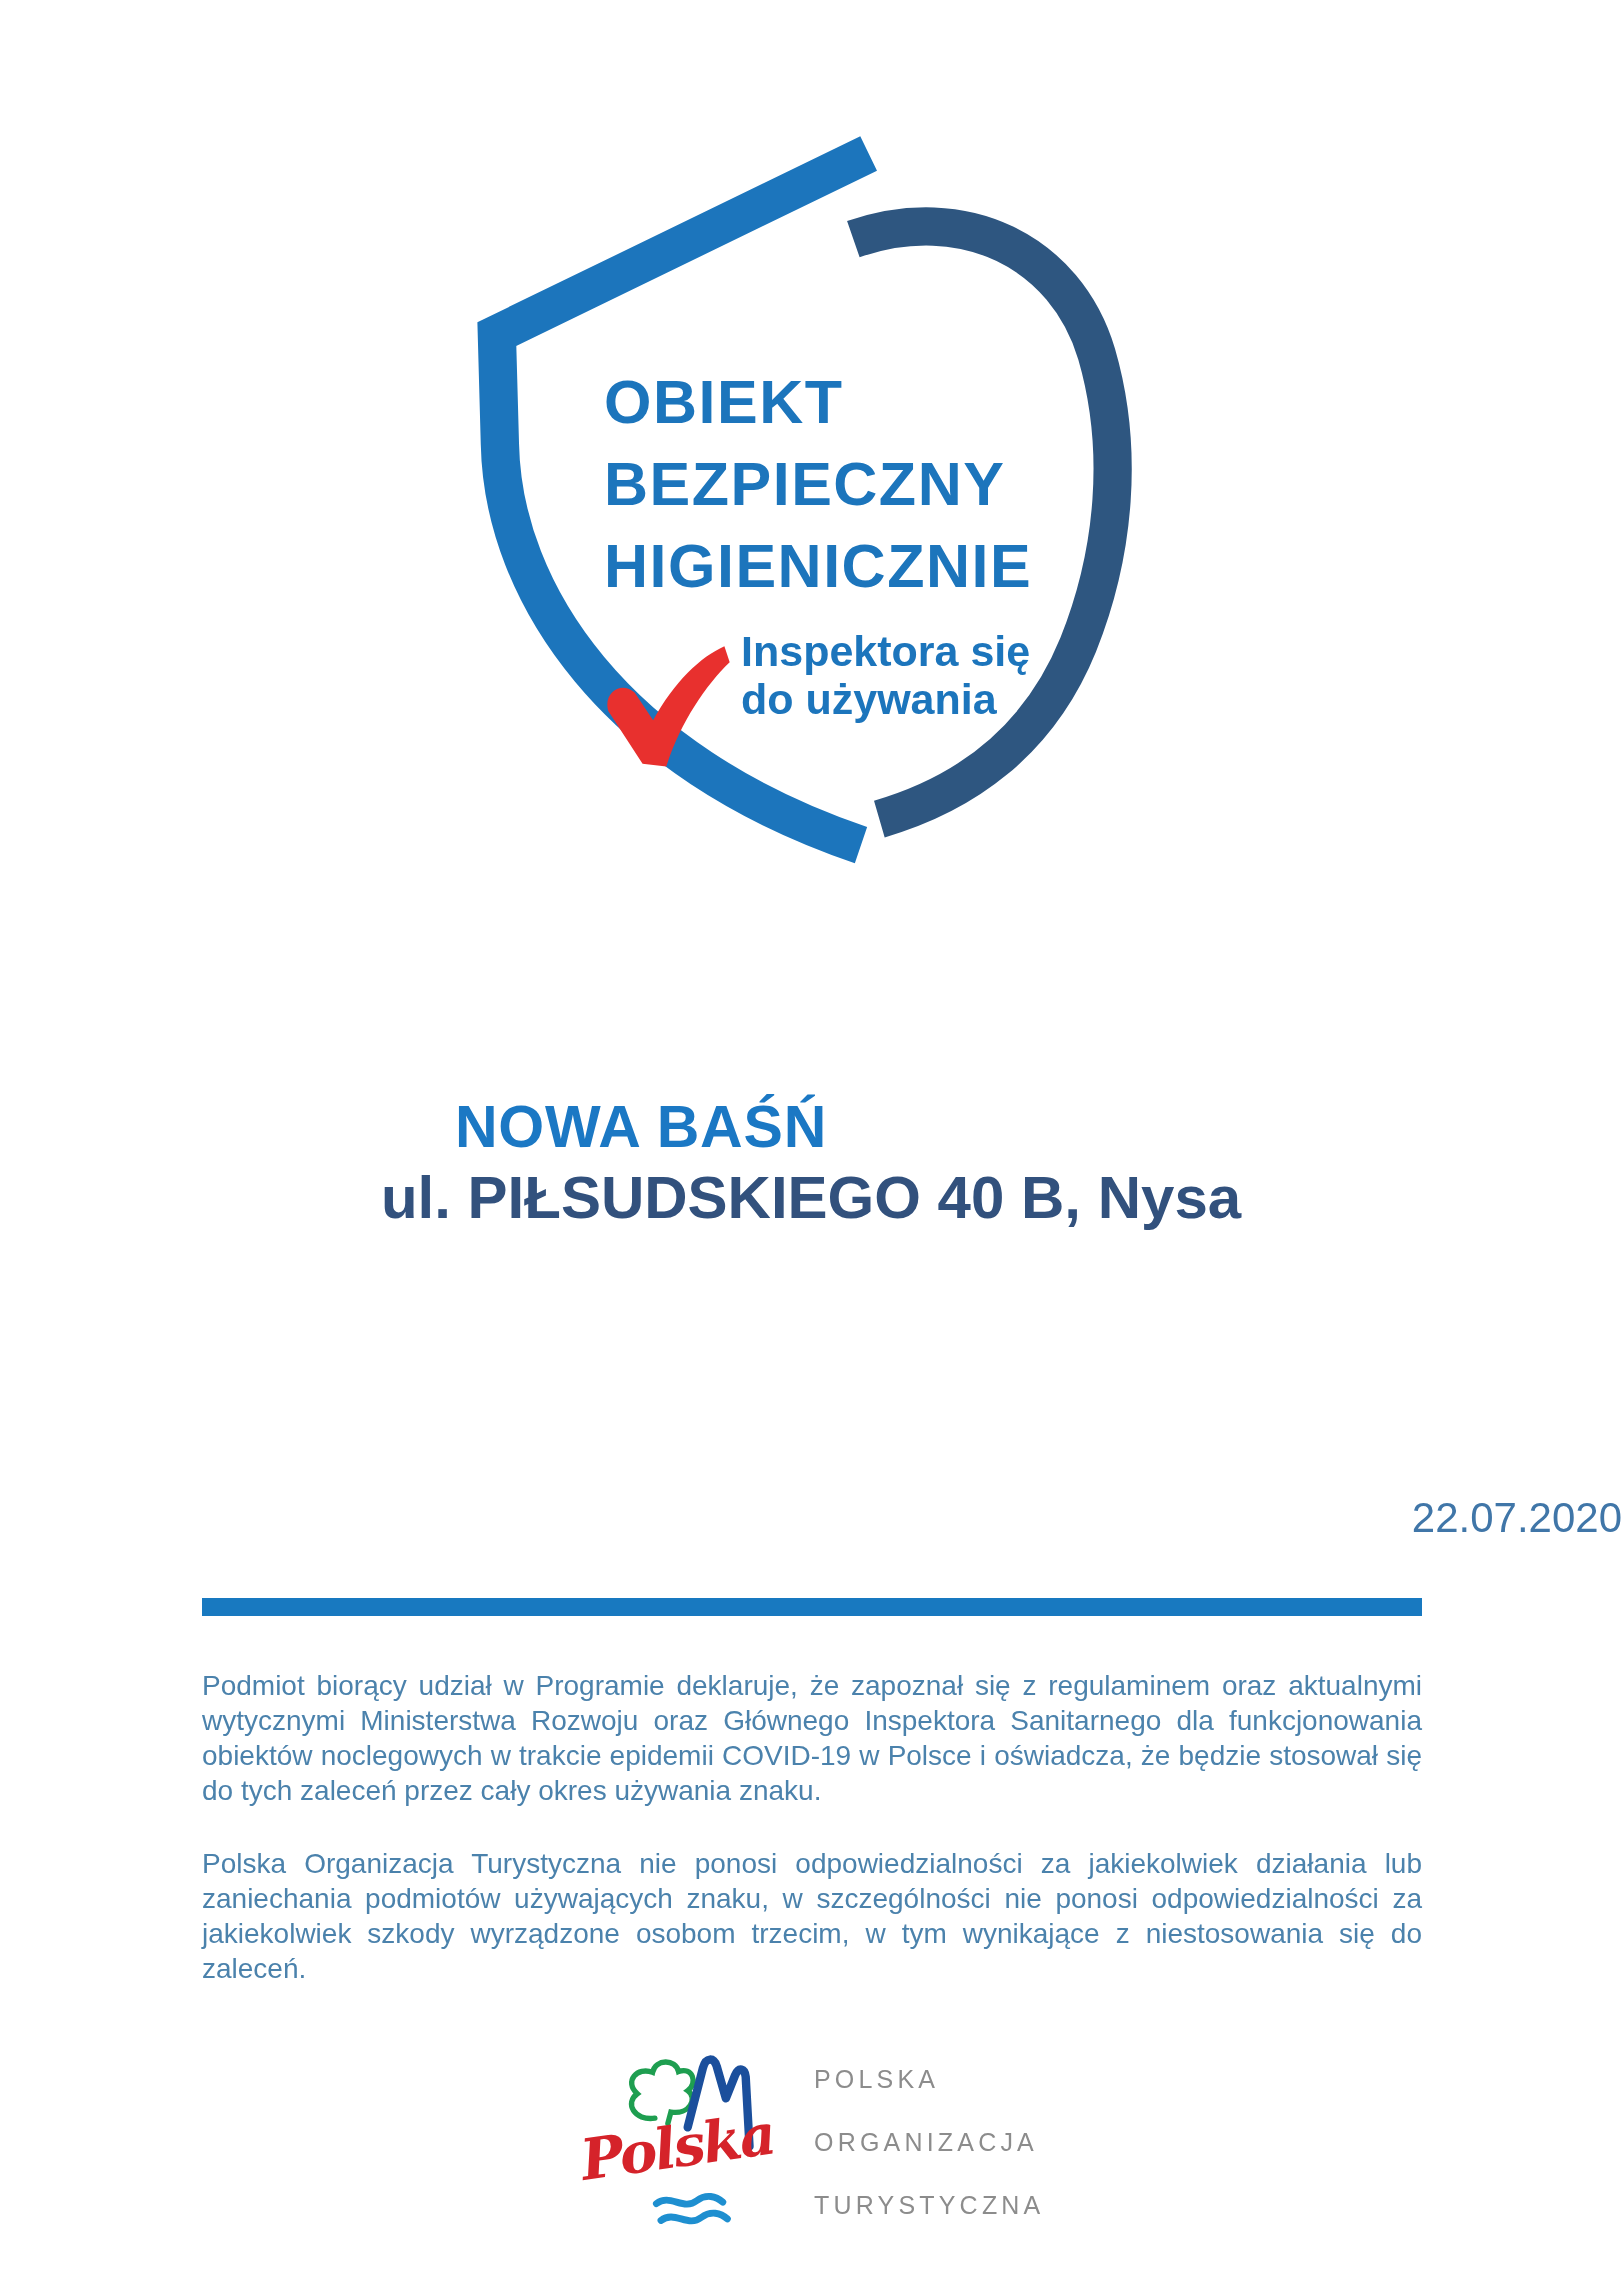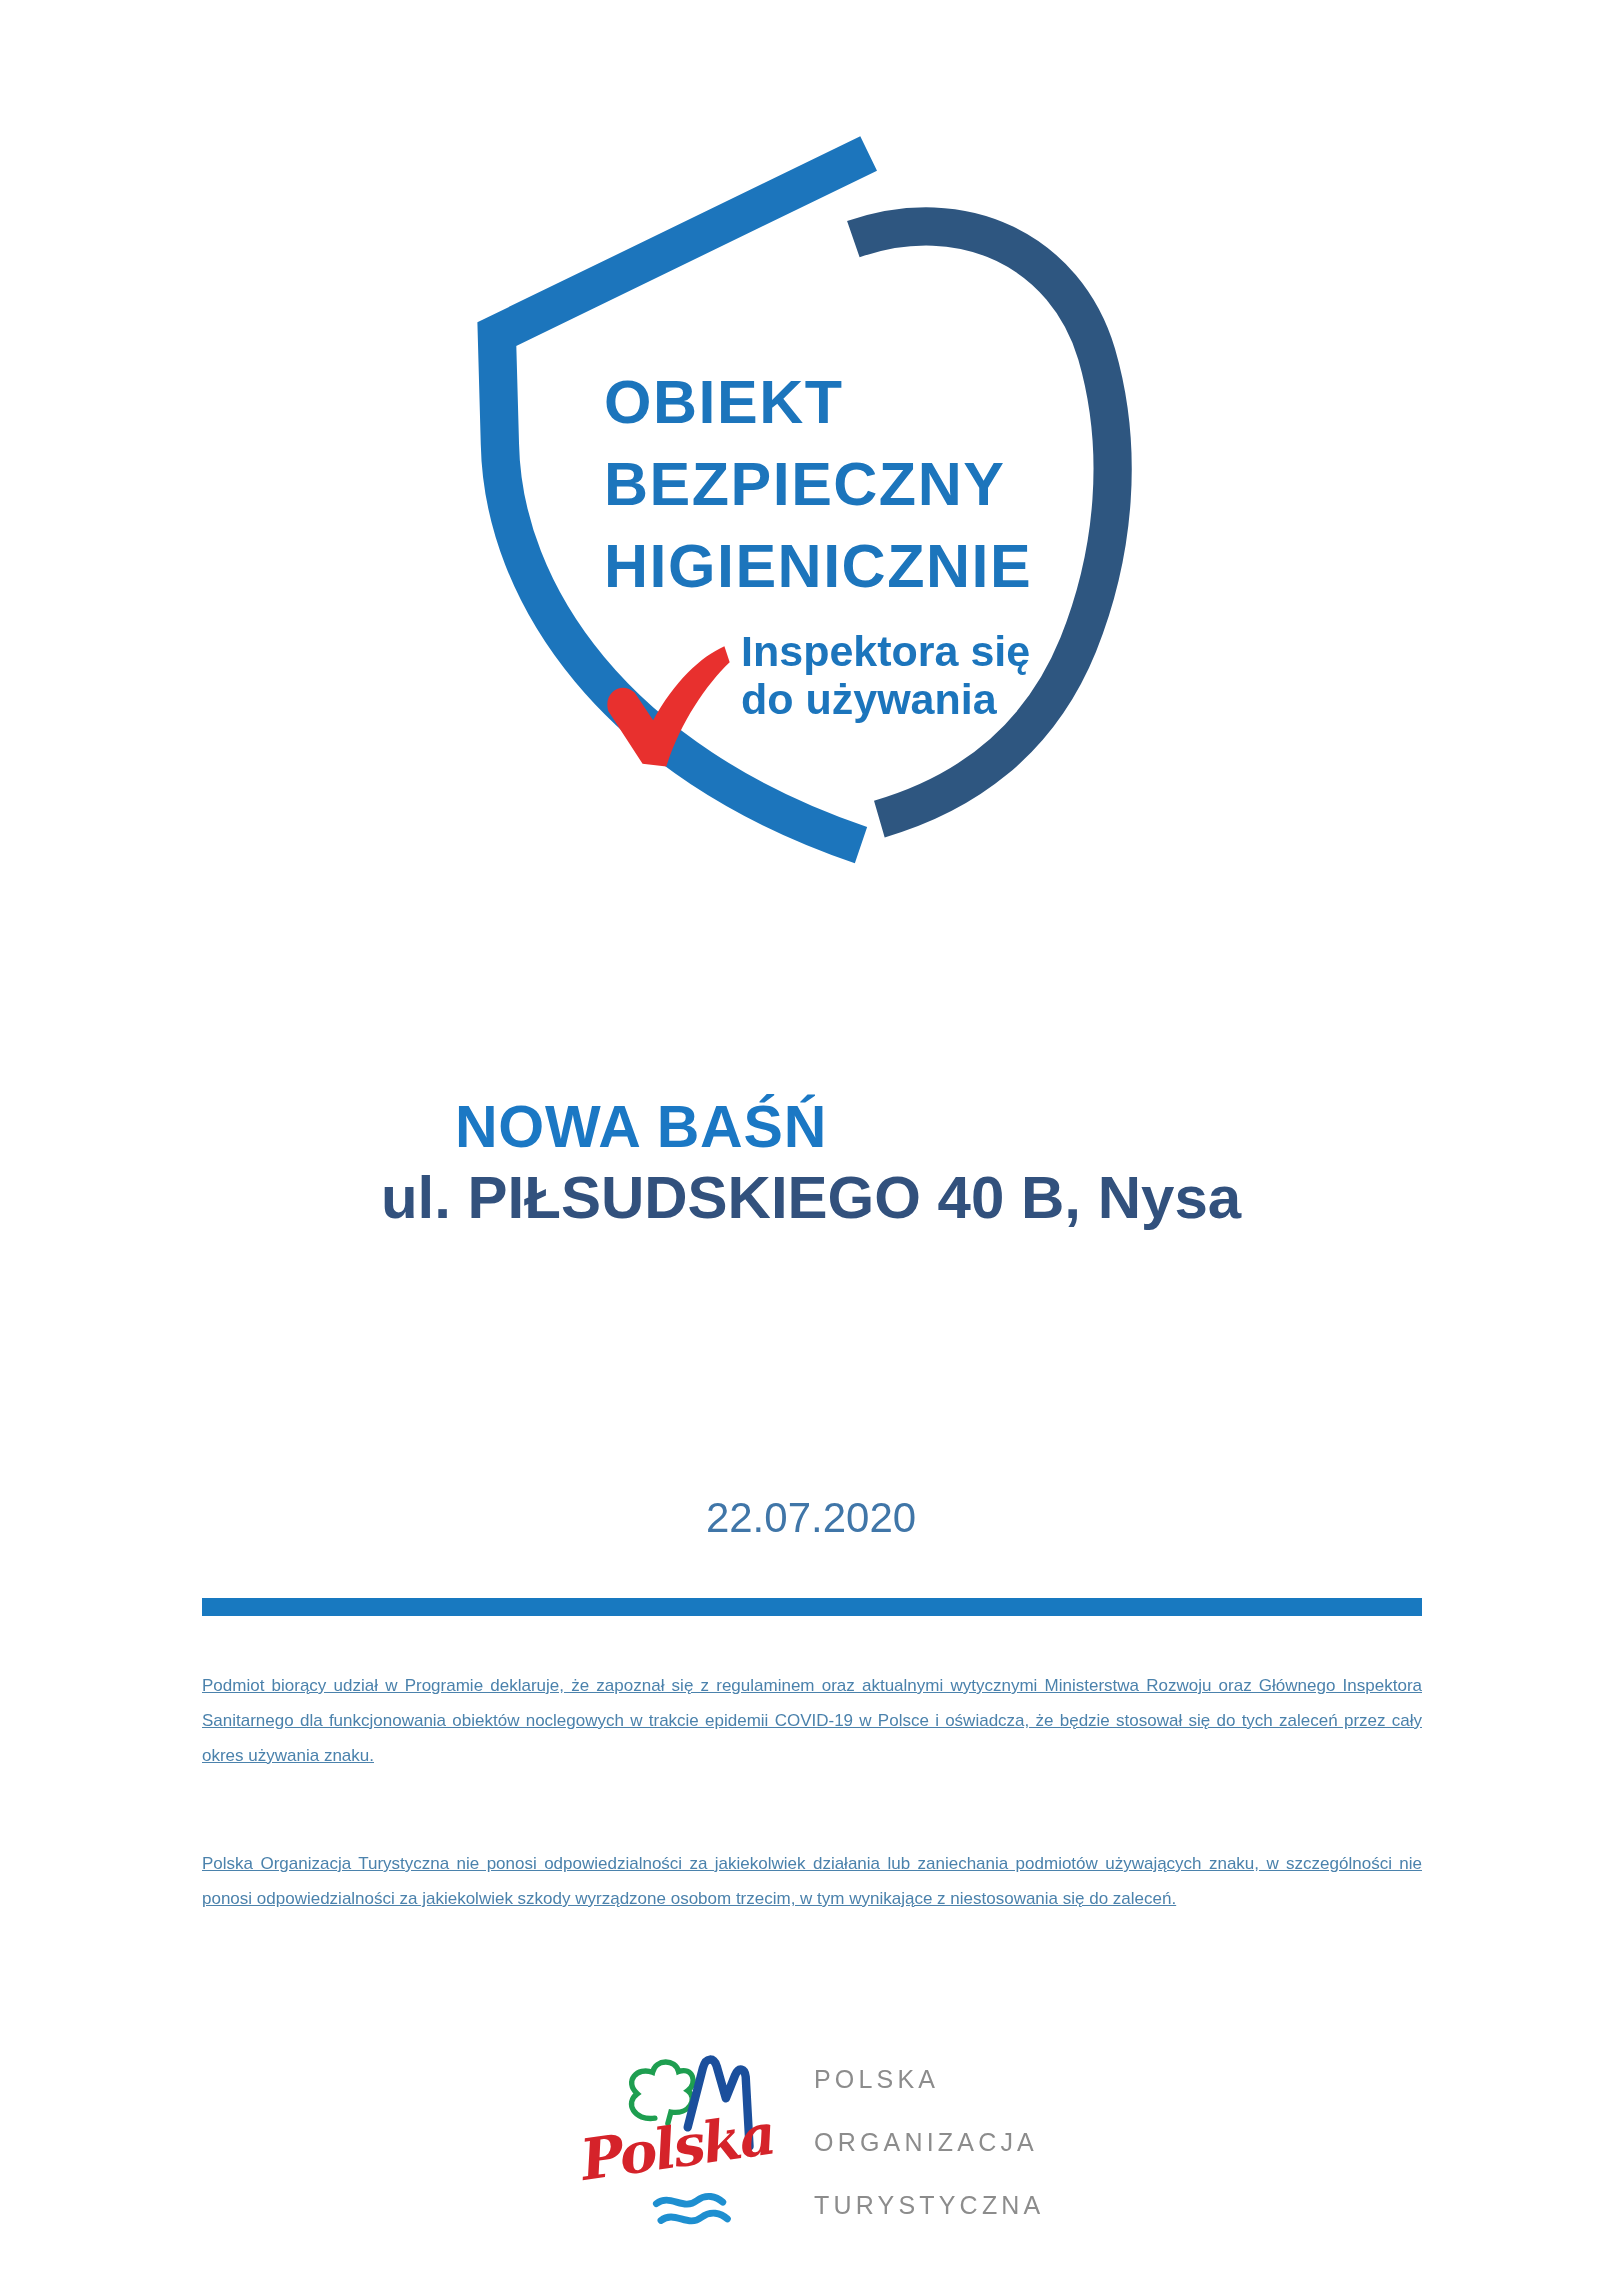--- a/index.html
+++ b/index.html
@@ -33,34 +33,33 @@
     left:0;top:1093px;width:1282px;text-align:center;
     font-size:59px;font-weight:bold;letter-spacing:0.8px;
     color:var(--name-blue,#1B78C4);
   }
   #facility-address{
     left:0;top:1163px;width:1622px;text-align:center;
     font-size:60px;font-weight:bold;
     color:var(--address-blue,#32517D);
   }
   #issue-date{
-    left:0;top:1494px;width:1622px;text-align:center;
+    left:0;top:1494px;width:1622px;text-align:right;
     font-size:42px;
     color:var(--date-blue,#4076A8);
   }
   #divider{
     left:202px;top:1598px;width:1220px;height:18.4px;
     background:var(--divider-blue,#1879C0);
   }
   .terms-par{
     left:202px;width:1220px;
-    font-size:17px;line-height:35px;
+    font-size:28px;line-height:35px;
     text-align:justify;
     color:var(--body-blue,#4B82AC);
-    text-decoration:underline;
   }
   #terms-par-1{top:1668px;}
   #terms-par-2{top:1846px;}
   
   #footer-logo-svg{left:582px;top:2051px;width:203px;height:187px;}
   #footer-org{
     left:814px;top:2048px;
     color:var(--footer-gray,#8C8C8C);
     font-size:25px;letter-spacing:4.2px;
   }

